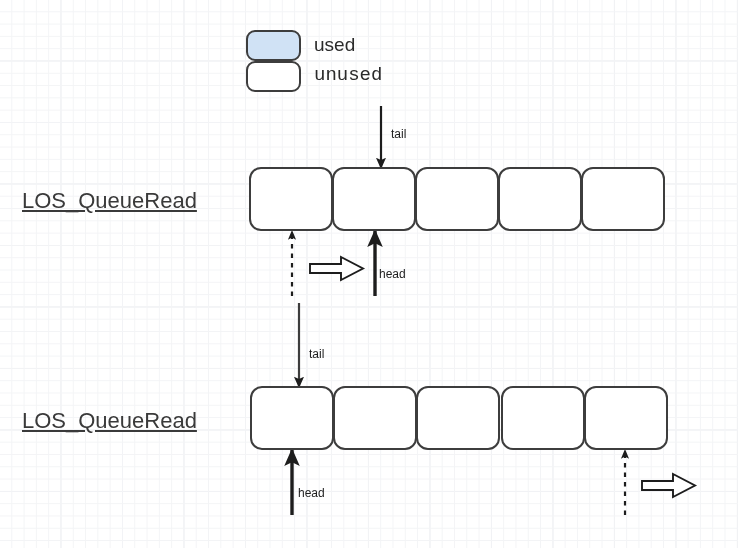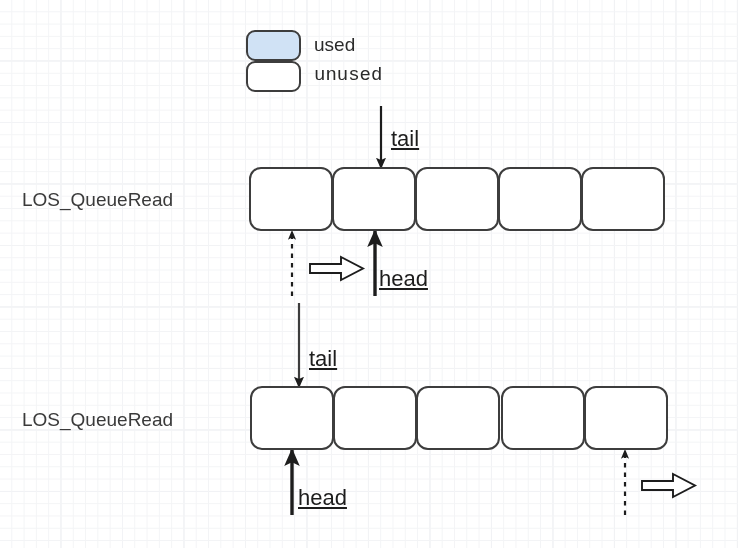--- a/index.html
+++ b/index.html
@@ -33,27 +33,27 @@
     height: 548px;
   }
   .lbl {
     position: absolute;
     color: #2a2a2a;
     font-family: "Liberation Sans", sans-serif;
     white-space: nowrap;
     line-height: 1;
   }
   .row-label {
-    font-size: 19px;
+    font-size: 22px;
     color: #3a3a3a;
+    text-decoration: underline;
   }
   .ptr-label {
-    font-size: 22px;
+    font-size: 12px;
     color: #1d1d1d;
-    text-decoration: underline;
   }
   .legend-label {
     font-size: 19px;
     color: #2a2a2a;
   }
   .cell {
     position: absolute;
     box-sizing: border-box;
     border: 2.2px solid #3d3d3d;
     border-radius: 12px;

